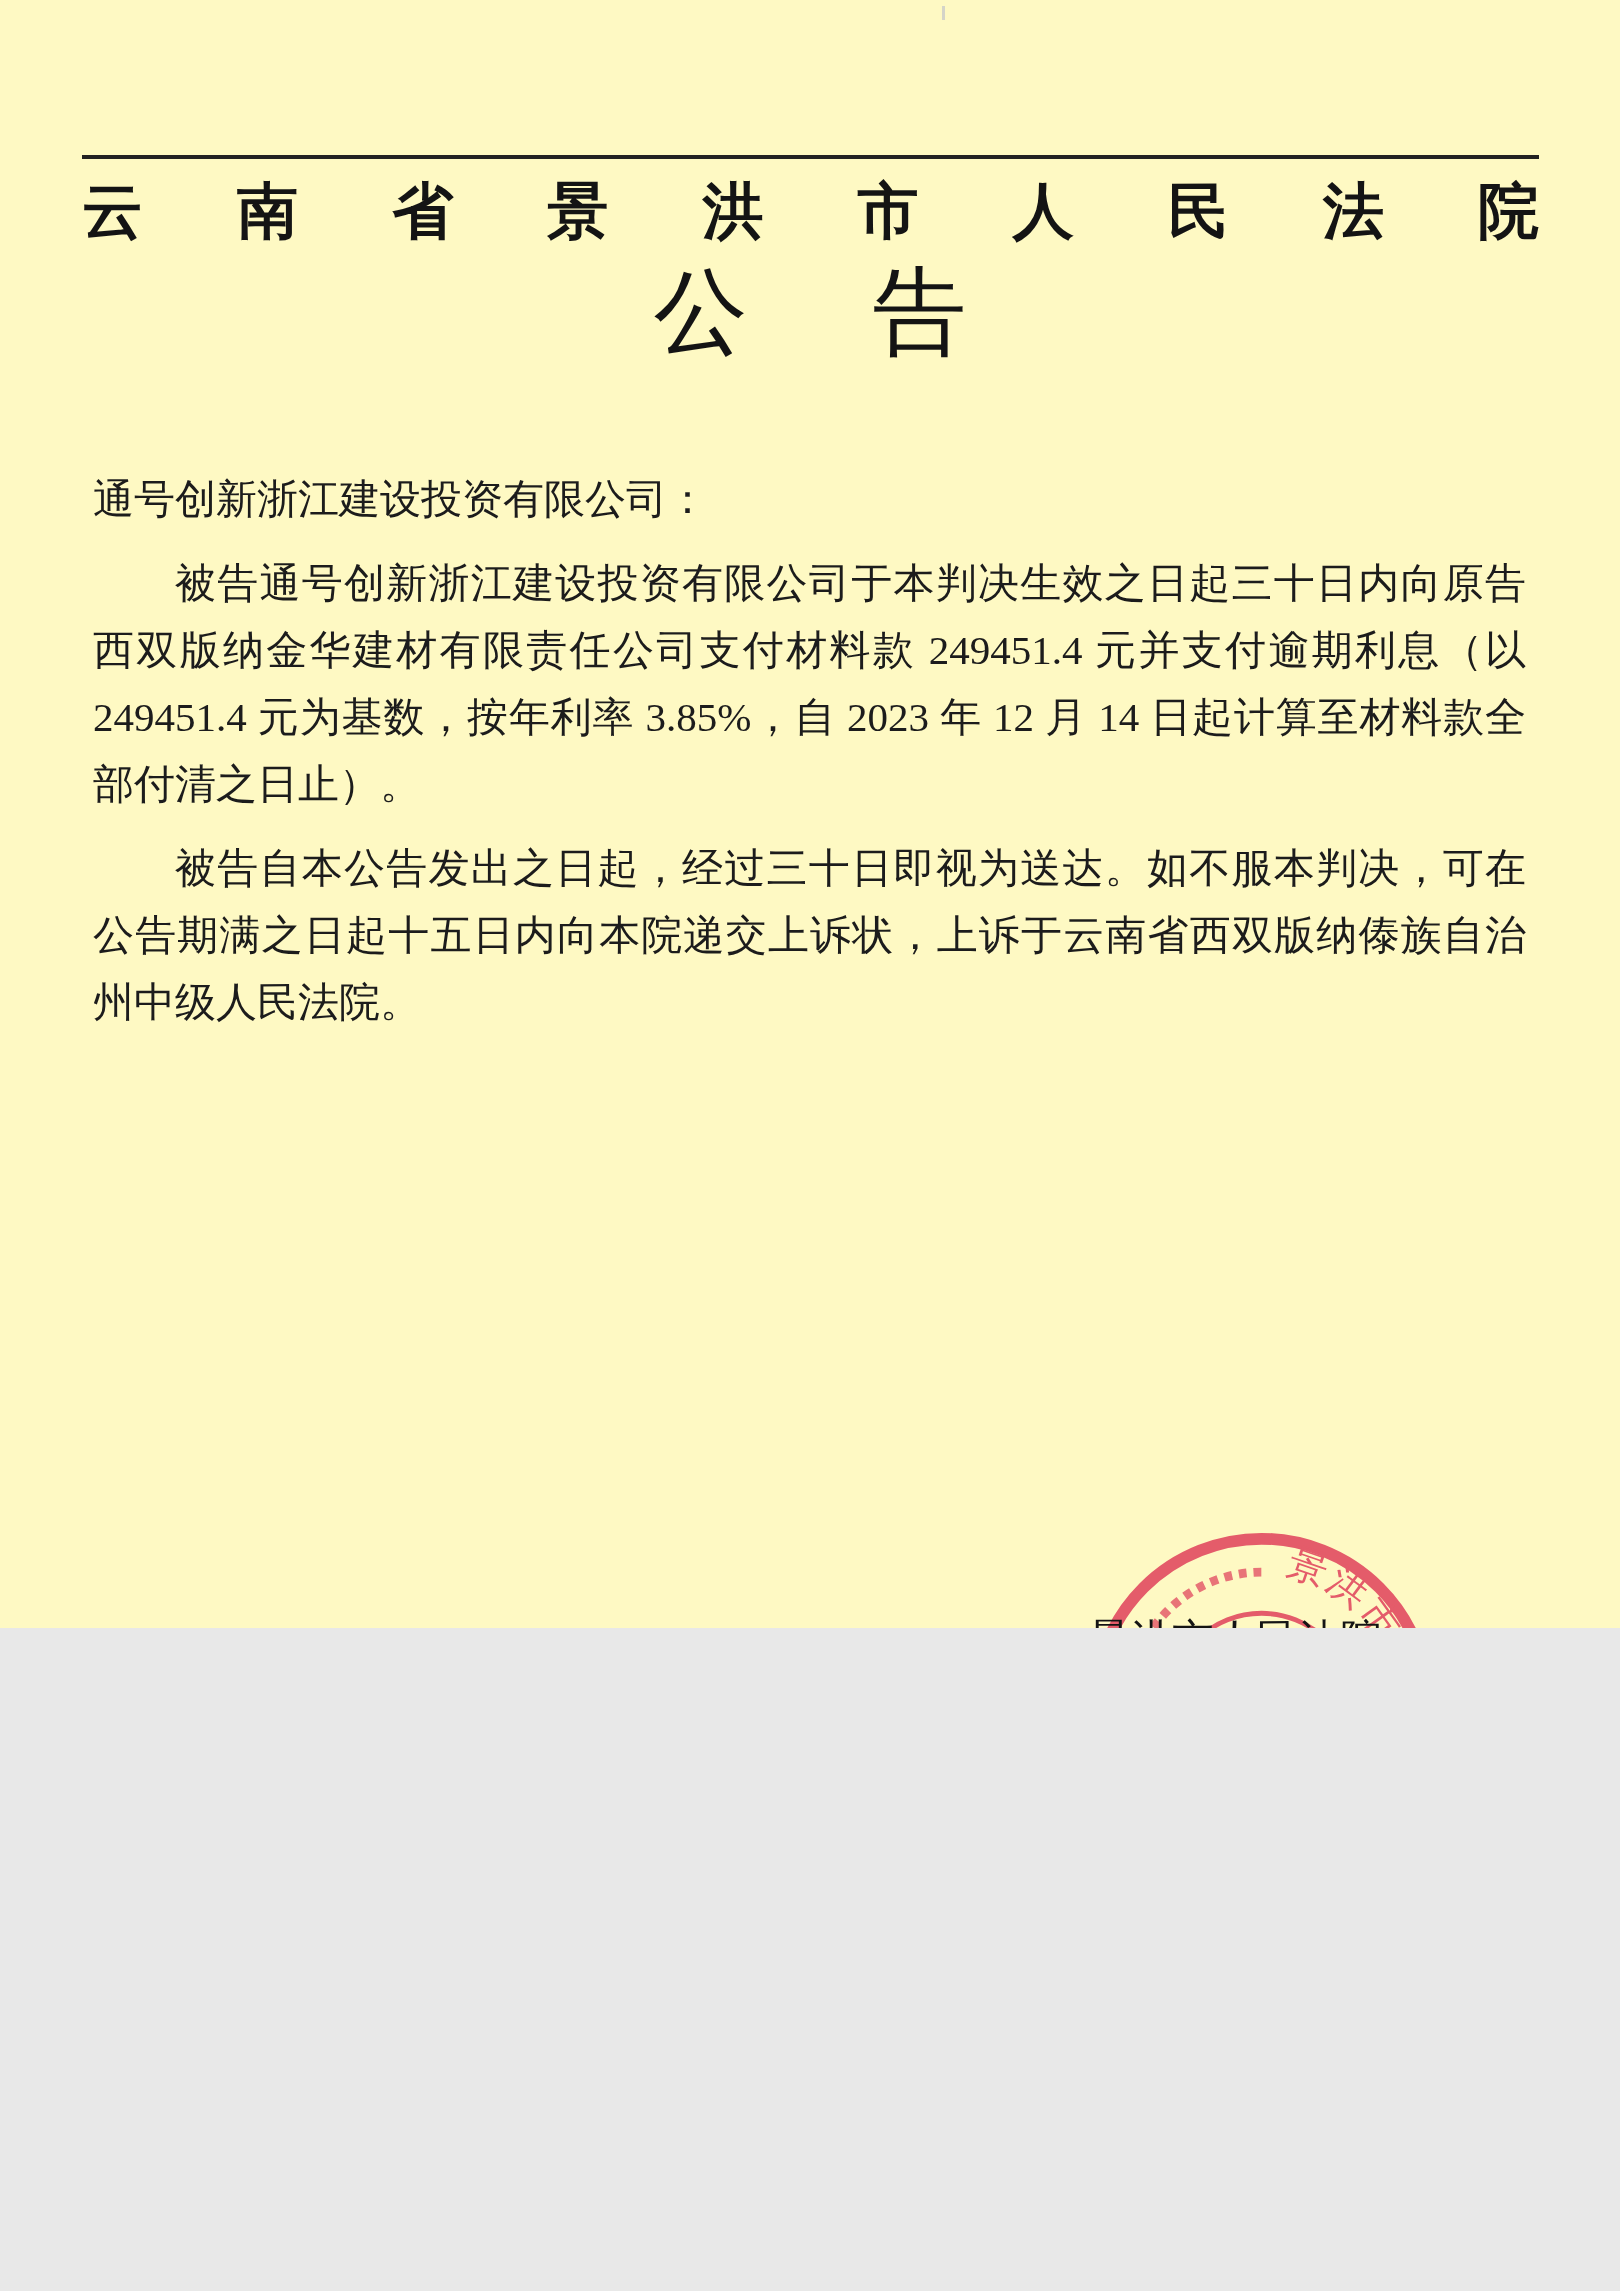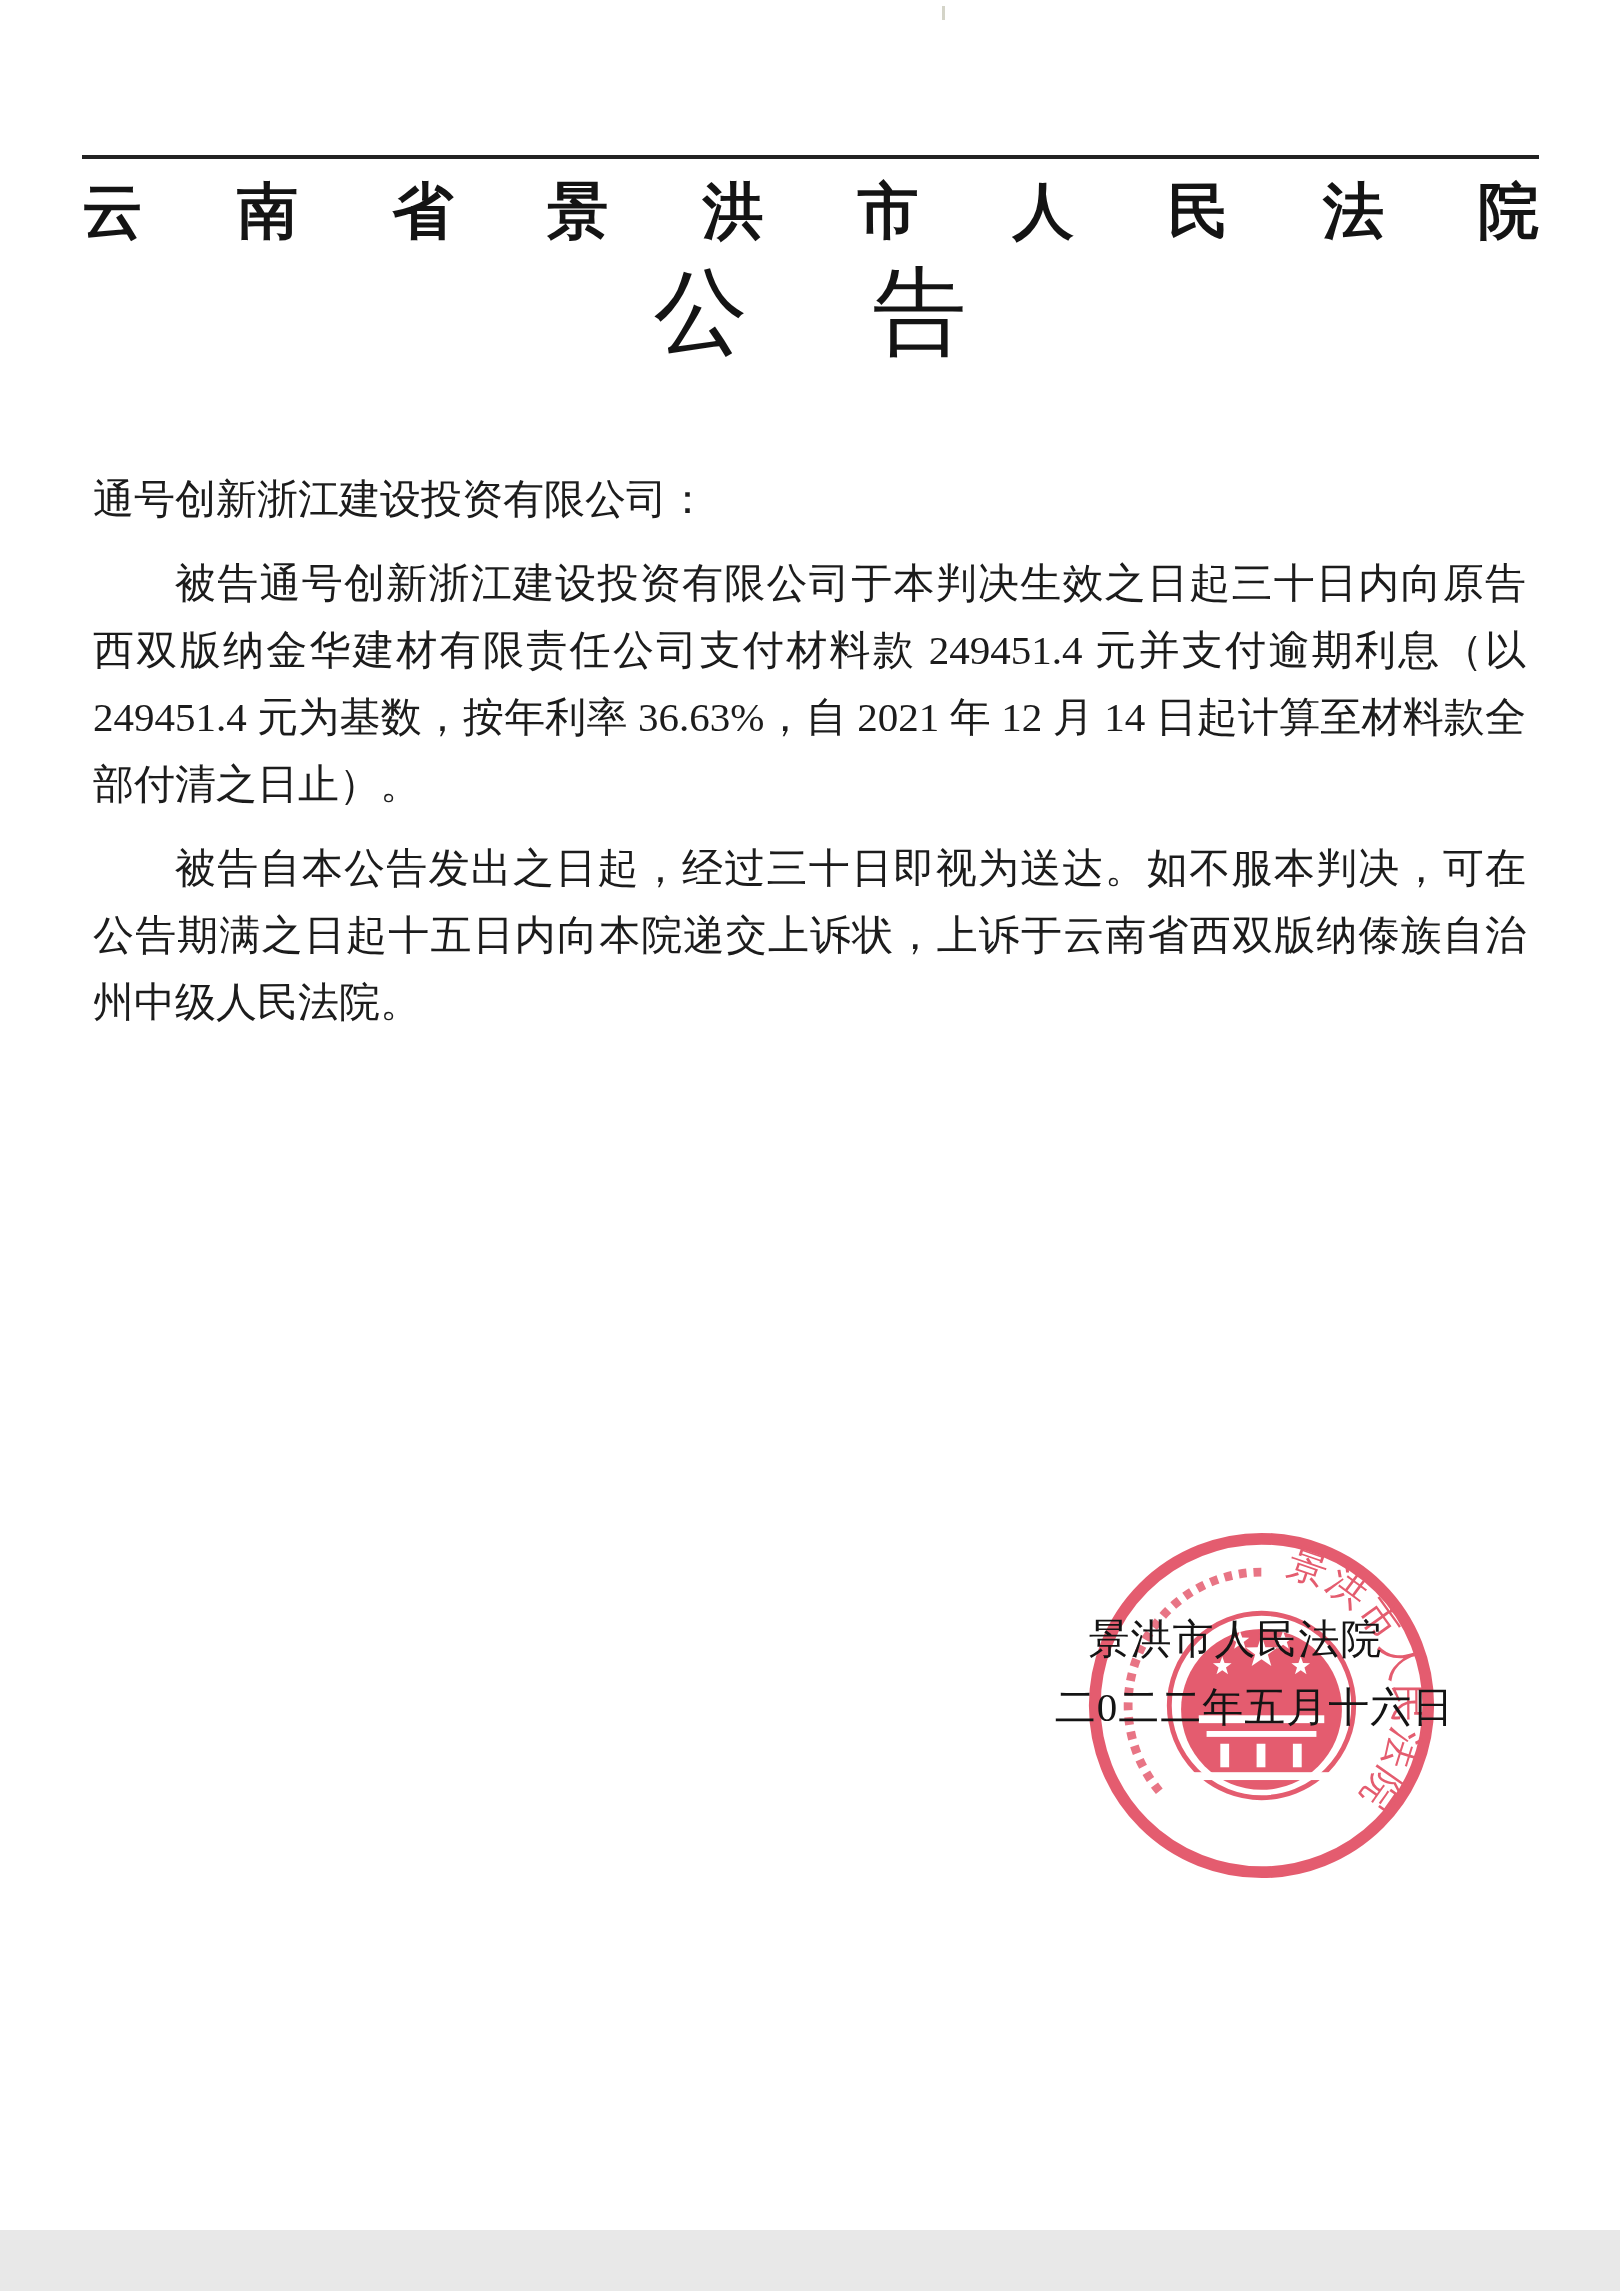--- a/index.html
+++ b/index.html
@@ -1,20 +1,20 @@
 <!DOCTYPE html>
 <html><head>
 <meta charset="utf-8">
 <style>
   html, body { margin: 0; padding: 0; background: #e8e8e8; }
   .page {
     position: relative;
     width: 1620px;
-    height: 2230px;
-    background: #ffffff;
+    height: 1628px;
+    background: #fef9c3;
     overflow: hidden;
     font-family: "Liberation Serif", "DejaVu Serif", serif;
     color: #1e1e1e;
     margin: 0 auto;
   }
   .scan-mark {
     position: absolute;
     left: 942px; top: 5.9px;
     width: 2.9px; height: 13.7px;
     background: #d4d4c8;
@@ -101,21 +101,21 @@
 
   <h1 class="court-title">云南省景洪市人民法院</h1>
 
   <div class="notice-title">
     <span>公</span>
     <span>告</span>
   </div>
 
   <div class="body-text">
     <p class="salutation">通号创新浙江建设投资有限公司：</p>
-    <p class="para">被告通号创新浙江建设投资有限公司于本判决生效之日起三十日内向原告西双版纳金华建材有限责任公司支付材料款 249451.4 元并支付逾期利息（以 249451.4 元为基数，按年利率 36.63%，自 2021 年 12 月 14 日起计算至材料款全部付清之日止）。</p>
+    <p class="para">被告通号创新浙江建设投资有限公司于本判决生效之日起三十日内向原告西双版纳金华建材有限责任公司支付材料款 249451.4 元并支付逾期利息（以 249451.4 元为基数，按年利率 3.85%，自 2023 年 12 月 14 日起计算至材料款全部付清之日止）。</p>
     <p class="para">被告自本公告发出之日起，经过三十日即视为送达。如不服本判决，可在公告期满之日起十五日内向本院递交上诉状，上诉于云南省西双版纳傣族自治州中级人民法院。</p>
   </div>
 
   <svg class="seal" width="357" height="357" viewBox="0 0 364 364" xmlns="http://www.w3.org/2000/svg" color="#e24f63">
     <defs>
       <path id="sealArc" d="M 85.8,278.2 A 136,136 0 1 1 278.2,278.2" fill="none"></path>
       <path id="star" d="M0,-10 L2.35,-3.24 L9.51,-3.09 L3.8,1.24 L5.88,8.09 L0,4 L-5.88,8.09 L-3.8,1.24 L-9.51,-3.09 L-2.35,-3.24 Z"></path>
     </defs>
 
     <circle cx="182" cy="182" r="170" fill="none" stroke="currentColor" stroke-width="12"></circle>

